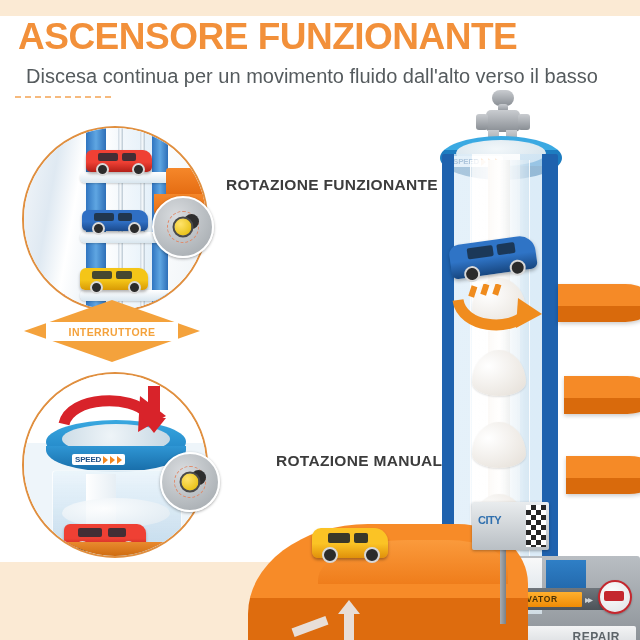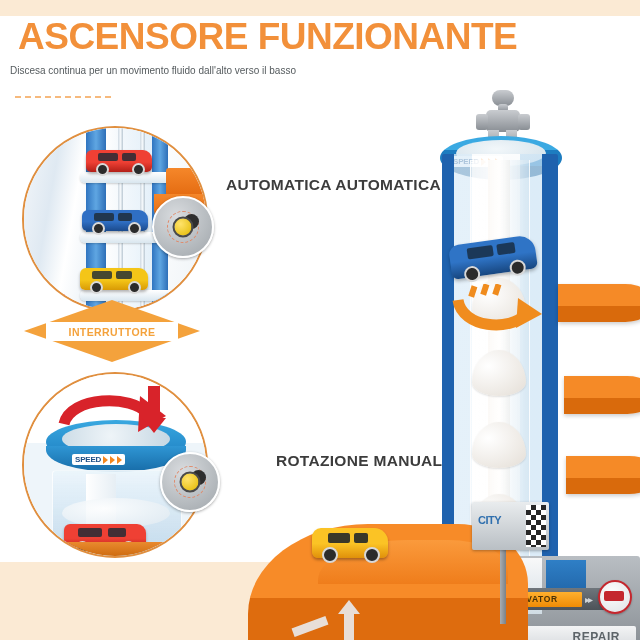--- a/index.html
+++ b/index.html
@@ -14,22 +14,22 @@
   .band-top{top:0;height:16px;}
   .band-bottom{bottom:0;height:78px;}
 
   
   .title{
     position:absolute;left:18px;top:18px;
     font-size:37px;font-weight:bold;letter-spacing:-0.5px;
     color:#f2903a;white-space:nowrap;line-height:1;
   }
   .subtitle{
-    position:absolute;left:10px;top:65px;
-    font-size:10px;color:#555b5e;white-space:nowrap;text-align:right;
+    position:absolute;left:26px;top:65px;
+    font-size:20px;color:#555b5e;white-space:nowrap;text-align:right;
   }
   .dashrule{
     position:absolute;left:15px;top:96px;width:96px;height:2px;
     background:repeating-linear-gradient(to right,#f6b97c 0 6px,transparent 6px 10px);
   }
 
   
   .circle{
     position:absolute;border-radius:50%;
     border:2px solid #e08f3f;overflow:hidden;background:#fff;
@@ -291,21 +291,21 @@
 
     </div>
   </div>
 
   <div class="inset" style="left:152px;top:196px;width:58px;height:58px;">
     <div class="ring"></div>
     <div class="cap"></div>
     <div class="knob"></div>
   </div>
 
-  <div class="lbl-auto">AUTOMATICA AUTOMATICA</div>
+  <div class="lbl-auto">ROTAZIONE FUNZIONANTE</div>
 
   <div class="switchwrap">
     <div class="sw-arrow sw-up"></div>
     <div class="sw-arrow sw-dn"></div>
     <div class="sw-band">
       <span>INTERRUTTORE</span>
     </div>
   </div>
 
   <div class="circle c-bot">

